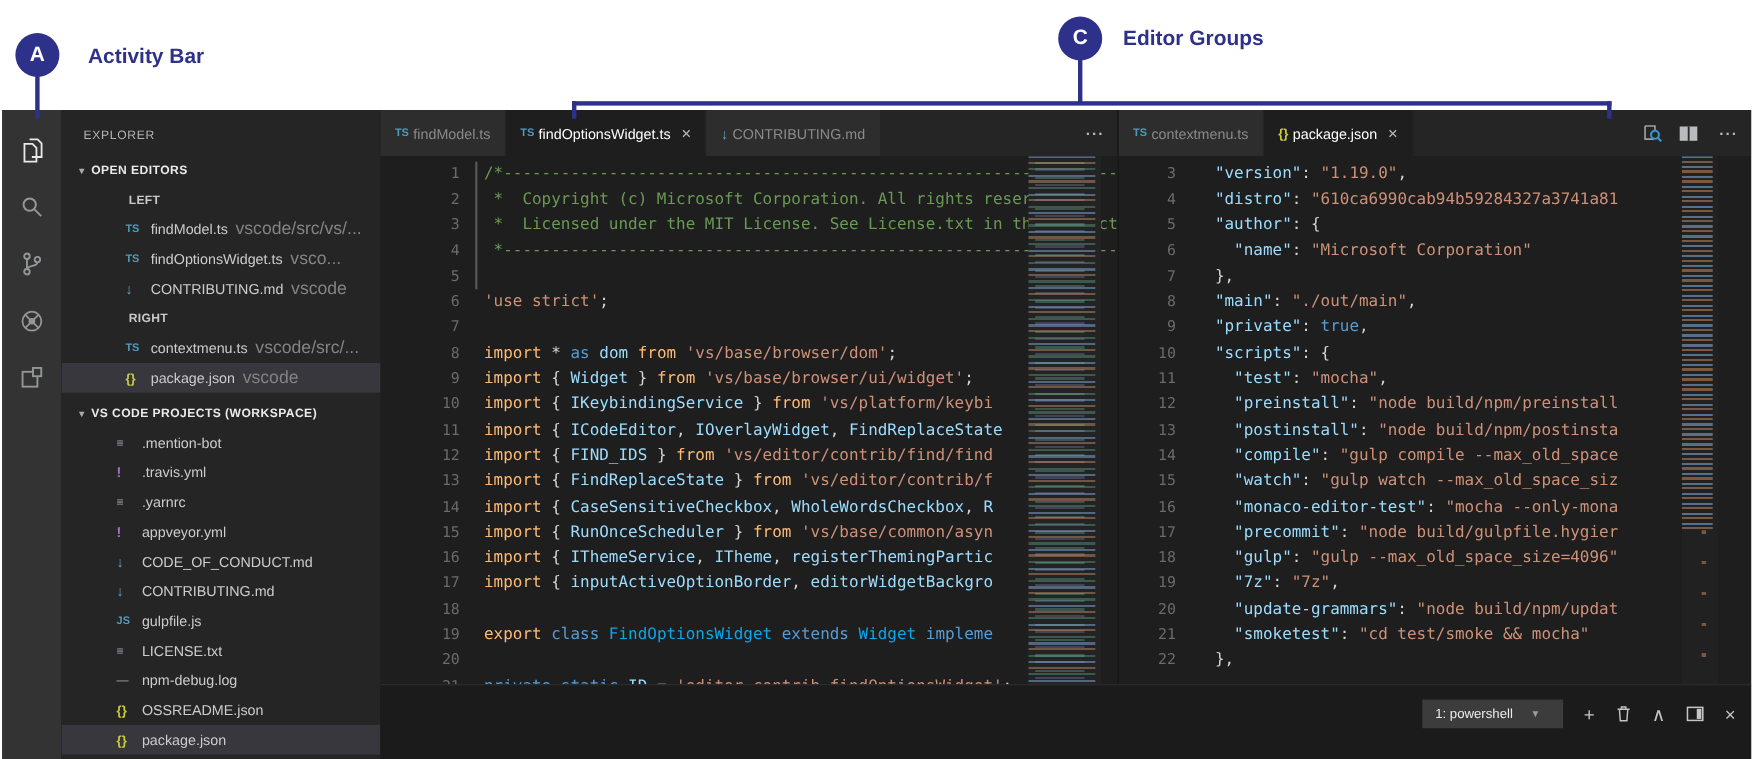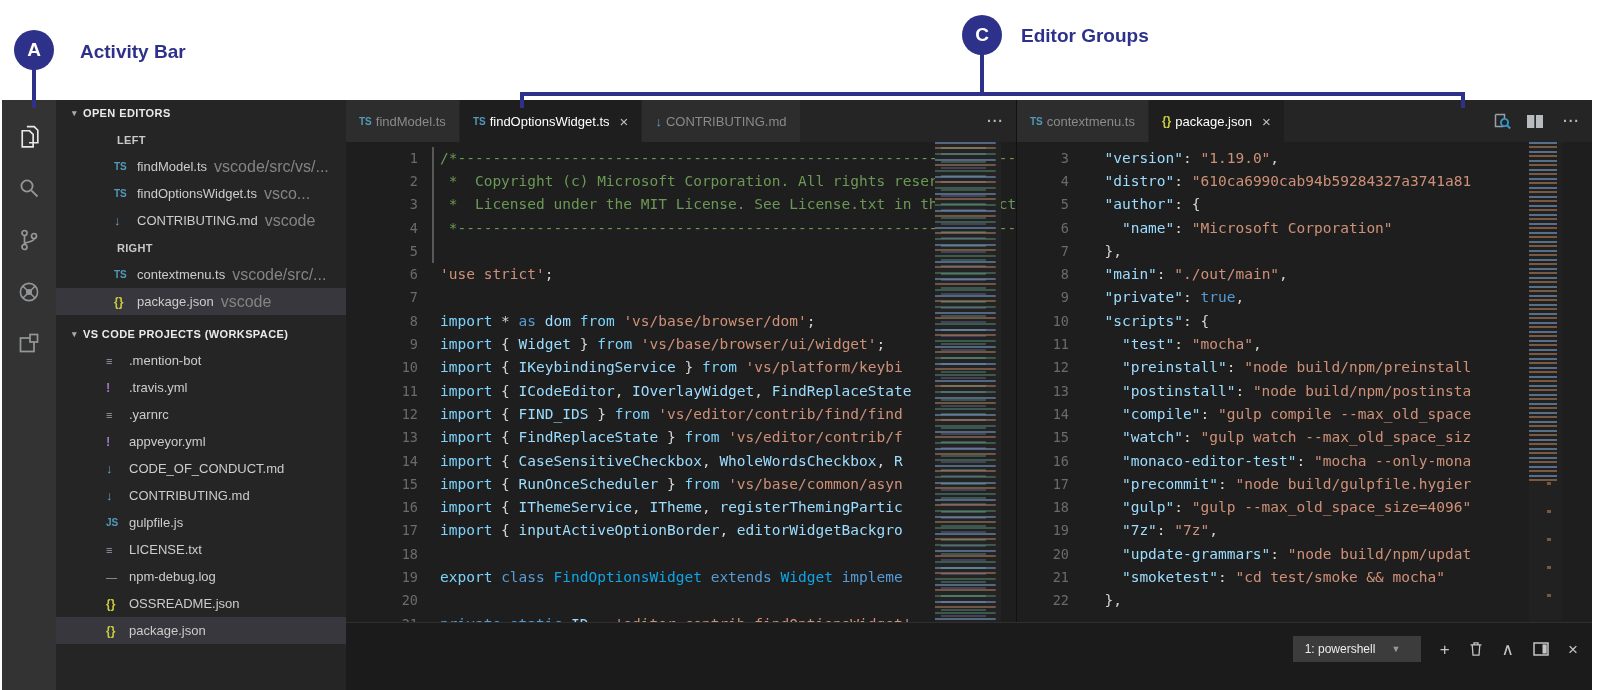--- a/index.html
+++ b/index.html
@@ -76,21 +76,21 @@
               display:flex; align-items:center; padding:0 12px; }
 
   .code { flex:1; position:relative; overflow:hidden; background:#1e1e1e; padding-top:4px; }
   .cl { height:23.3px; display:flex; align-items:center; white-space:pre;
         font-family:"DejaVu Sans Mono", monospace; font-size:14.5px; }
   .ln { flex:none; text-align:right; color:#6b6b6b; font-size:13.5px; }
   .egroup-left  .ln { width:72px; }
   .egroup-right .ln { width:52px; }
   .ct { margin-left:22px; }
   .egroup-right .ct { margin-left:18px; }
-  .cm{color:#6a9955} .st{color:#ce9178} .kw{color:#7dd3fc} .id{color:#9cdcfe}
+  .cm{color:#6a9955} .st{color:#ce9178} .kw{color:#fdba74} .id{color:#9cdcfe}
   .ty{color:#0ea5e9} .bl{color:#569cd6} .pn{color:#d4d4d4}
   .cguide { position:absolute; left:86px; top:5px; width:2px; height:116px; background:#585858; }
 
   .minimap { position:absolute; top:0; bottom:0; }
   .minimap-left { right:15px; width:66px;
     background:
       repeating-linear-gradient(180deg, rgba(130,170,220,.50) 0 2px, transparent 2px 5px,
         rgba(205,150,110,.45) 5px 7px, transparent 7px 11px,
         rgba(110,190,160,.35) 11px 13px, transparent 13px 17px) 0 0 / 92% 100% no-repeat,
       repeating-linear-gradient(180deg, transparent 0 3px, rgba(120,200,170,.30) 3px 5px,
@@ -167,20 +167,21 @@
     </div>
     <div class="ab-item">
       <svg width="26" height="26" viewBox="0 0 26 26" fill="none" stroke="#a6a9ab" stroke-width="1.7">
         <rect x="4.5" y="7" width="13.5" height="13.5"></rect>
         <rect x="14" y="3.5" width="7.5" height="7.5" fill="#333333"></rect>
       </svg>
     </div>
   </div>
 
   <div class="sidebar">
+    <div class="sb-title">EXPLORER</div>
     <div class="sb-header">
       <span class="tw">▾</span>
       <span>OPEN EDITORS</span>
     </div>
     <div id="oe-list">
         <div class="sb-subheader">LEFT</div>
         <div class="sb-row oe">
           <span class="ficon ic-ts">TS</span>
           <span class="fname">findModel.ts</span>
           <span class="fpath">vscode/src/vs/...</span>

